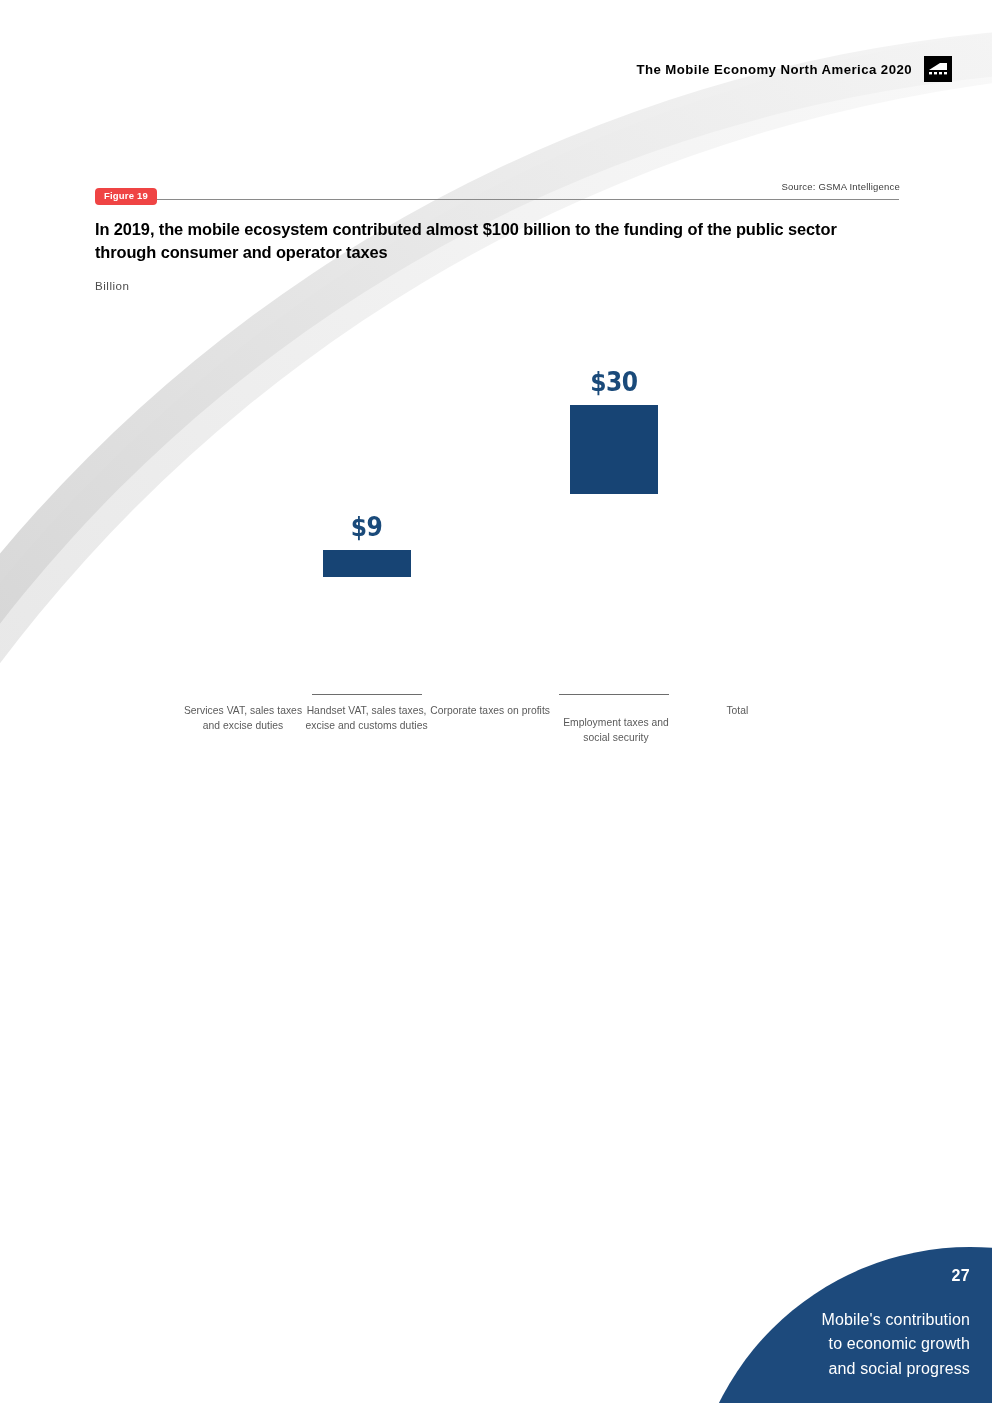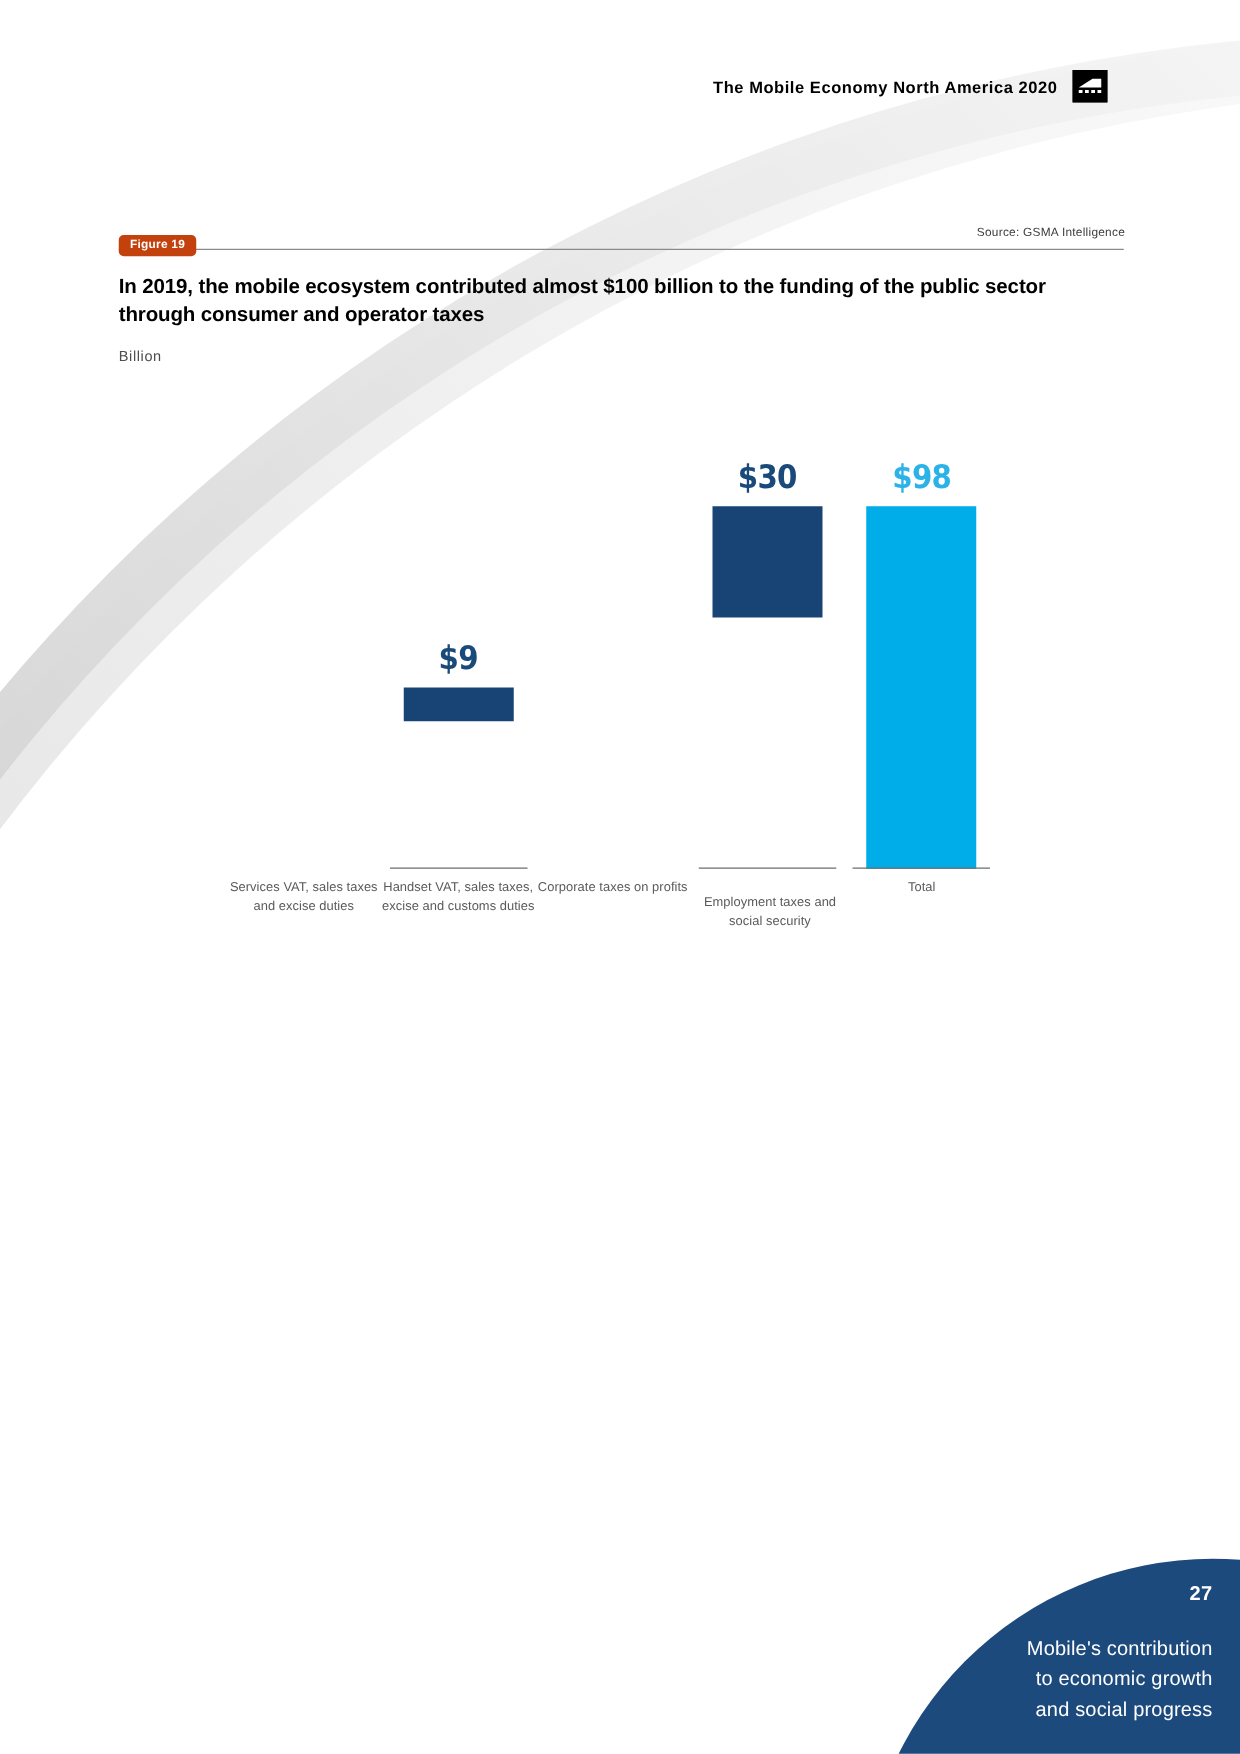--- a/index.html
+++ b/index.html
@@ -22,21 +22,21 @@
     border-radius:50%;
     background:#1d4a7c;
     z-index:1;
   }
 
   
   .page-header{
     position:absolute;left:0;top:52px;width:992px;height:34px;
     z-index:3;
     display:flex;align-items:center;justify-content:flex-end;
-    padding-right:106px;box-sizing:border-box;
+    padding-right:40px;box-sizing:border-box;
   }
   .header-title{
     font-size:13.2px;font-weight:bold;color:#000;
     letter-spacing:.45px;white-space:nowrap;
     margin-right:12px;
   }
   .header-logo{
     width:28px;height:26px;background:#000;
     display:inline-block;position:relative;flex:0 0 auto;
   }
@@ -48,21 +48,21 @@
   .source-line{
     position:absolute;right:92px;top:181px;
     font-size:9.5px;color:#3c3c3c;letter-spacing:.2px;white-space:nowrap;
   }
   .rule{
     position:absolute;left:95px;top:199px;width:804px;height:1px;
     background:#8a8a8a;
   }
   .figure-badge{
     position:absolute;left:95px;top:188px;
-    background:#c2410c;color:#fff;
+    background:#ef4444;color:#fff;
     font-size:9.5px;font-weight:bold;letter-spacing:.2px;
     padding:3px 9px 4px 9px;border-radius:4px;
     line-height:1.05;
   }
 
   .fig-title{
     position:absolute;left:95px;top:218px;width:770px;
     font-size:16.4px;font-weight:bold;color:#000;
     line-height:1.39;letter-spacing:-.1px;
   }
@@ -176,25 +176,20 @@
       <div class="col" style="left: 123.6px;">
         <div class="bar navy" style="width: 88px; height: 26.6327px; bottom: 118.367px;"></div>
         <div class="vlabel navy" style="bottom: 153px;">$9</div>
         <div class="axis-seg"></div>
       </div>
       <div class="col" style="left: 370.8px;">
         <div class="bar navy" style="width: 88px; height: 88.7755px; bottom: 201.224px;"></div>
         <div class="vlabel navy" style="bottom: 298px; margin-top: 31px;">$30</div>
         <div class="axis-seg"></div>
       </div>
-      <div class="col" style="left: 494.4px;">
-        <div class="bar cyan" style="width: 88px; height: 290px; bottom: 0px;"></div>
-        <div class="vlabel cyan" style="bottom: 298px;">$98</div>
-        <div class="axis-seg"></div>
-      </div>
     </div>
   <div class="cat-labels" id="catlabels">
       <div class="cat" style="left: 0px; text-align: center;">Services VAT, sales taxes and excise duties</div>
       <div class="cat" style="left: 123.6px;">Handset VAT, sales taxes, excise and customs duties</div>
       <div class="cat" style="left: 247.2px;">Corporate taxes on profits</div>
       <div class="cat" style="left: 373px; margin-top: 12px;">Employment taxes and social security</div>
       <div class="cat" style="left: 494.4px;">Total</div>
     </div>
 </div>
 

